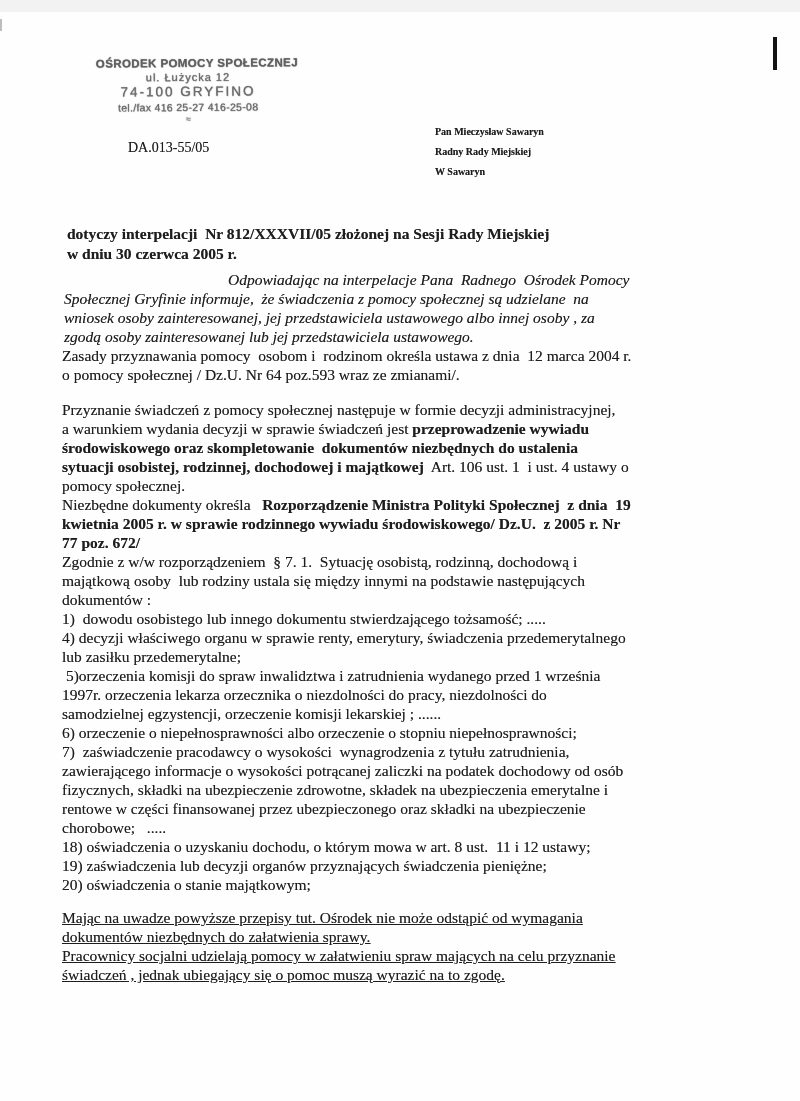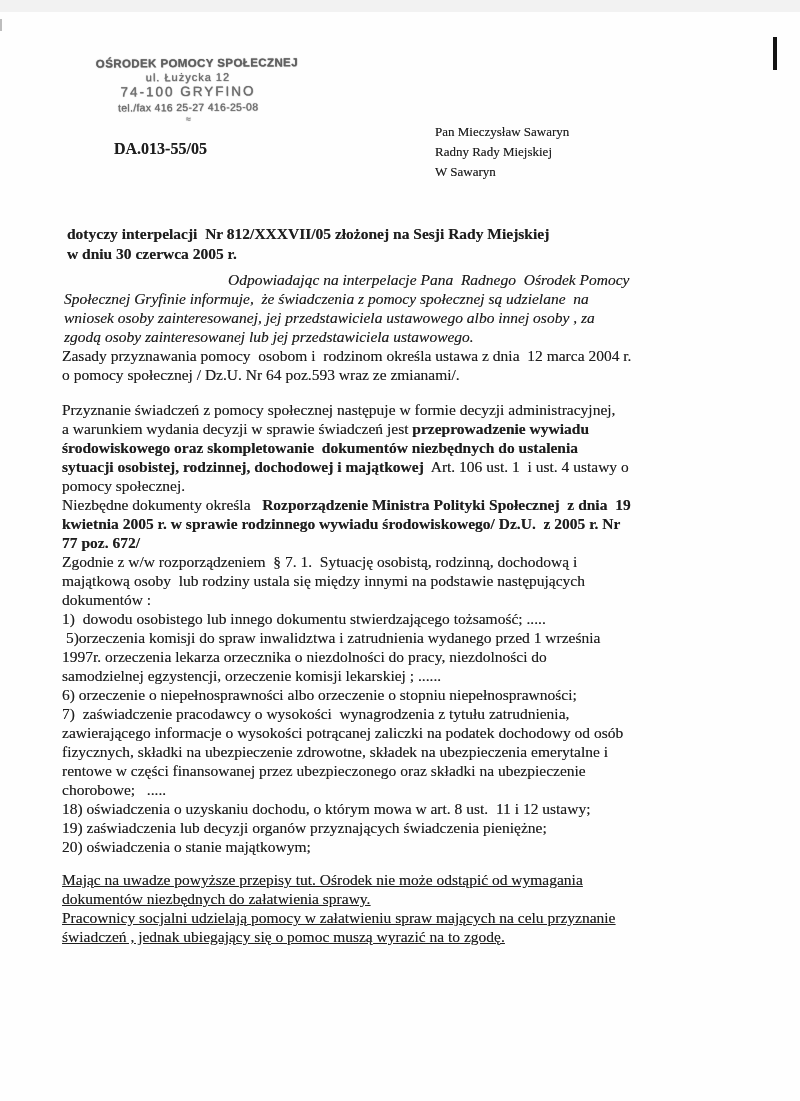--- a/index.html
+++ b/index.html
@@ -29,26 +29,26 @@
     transform: rotate(-0.4deg);
   }
   .stamp .s1 { font-size: 11.5px; letter-spacing: 0.4px; white-space: nowrap; font-weight: bold; color: #606060; }
   .stamp .s2 { font-size: 11px;   letter-spacing: 1px;   margin-top: 2px; }
   .stamp .s3 { font-size: 13.5px; letter-spacing: 2px;   margin-top: 1px; }
   .stamp .s4 { font-size: 10.5px; letter-spacing: 0.3px; margin-top: 2px; white-space: nowrap; }
   .stamp .s5 { font-size: 9px; margin-top: 1px; color: #909090; }
 
   
   .ref {
-    position: absolute; left: 114px; top: 128px;
-    font-weight: bold; font-size: 16px;
+    position: absolute; left: 128px; top: 128px;
+    font-weight: normal; font-size: 14px;
   }
   .recipient {
     position: absolute; left: 435px; top: 110px;
-    font-weight: normal; font-size: 13px; line-height: 20px;
+    font-weight: bold; font-size: 10px; line-height: 20px;
   }
   .subject {
     position: absolute; left: 67px; top: 212px;
     font-weight: bold; font-size: 15.5px; line-height: 19.5px;
   }
 
   
   .letter-body {
     position: absolute; left: 62px; top: 258px; width: 712px;
     font-size: 15.5px; line-height: 19px;
@@ -118,20 +118,22 @@
     <p class="pre"><span>Niezbędne dokumenty określa   </span><b>Rozporządzenie Ministra Polityki Społecznej  z dnia  19
 kwietnia 2005 r. w sprawie rodzinnego wywiadu środowiskowego/ Dz.U.  z 2005 r. Nr
 77 poz. 672/</b></p>
 
     <p class="pre">Zgodnie z w/w rozporządzeniem  § 7. 1.  Sytuację osobistą, rodzinną, dochodową i
 majątkową osoby  lub rodziny ustala się między innymi na podstawie następujących
 dokumentów :</p>
 
     <div>
       <p class="pre">1)  dowodu osobistego lub innego dokumentu stwierdzającego tożsamość; .....</p>
+      <p class="pre">4) decyzji właściwego organu w sprawie renty, emerytury, świadczenia przedemerytalnego
+lub zasiłku przedemerytalne;</p>
       <p class="pre"> 5)orzeczenia komisji do spraw inwalidztwa i zatrudnienia wydanego przed 1 września
 1997r. orzeczenia lekarza orzecznika o niezdolności do pracy, niezdolności do
 samodzielnej egzystencji, orzeczenie komisji lekarskiej ; ......</p>
       <p class="pre">6) orzeczenie o niepełnosprawności albo orzeczenie o stopniu niepełnosprawności;</p>
       <p class="pre">7)  zaświadczenie pracodawcy o wysokości  wynagrodzenia z tytułu zatrudnienia,
 zawierającego informacje o wysokości potrącanej zaliczki na podatek dochodowy od osób
 fizycznych, składki na ubezpieczenie zdrowotne, składek na ubezpieczenia emerytalne i
 rentowe w części finansowanej przez ubezpieczonego oraz składki na ubezpieczenie
 chorobowe;   .....</p>
       <p class="pre">18) oświadczenia o uzyskaniu dochodu, o którym mowa w art. 8 ust.  11 i 12 ustawy;</p>

